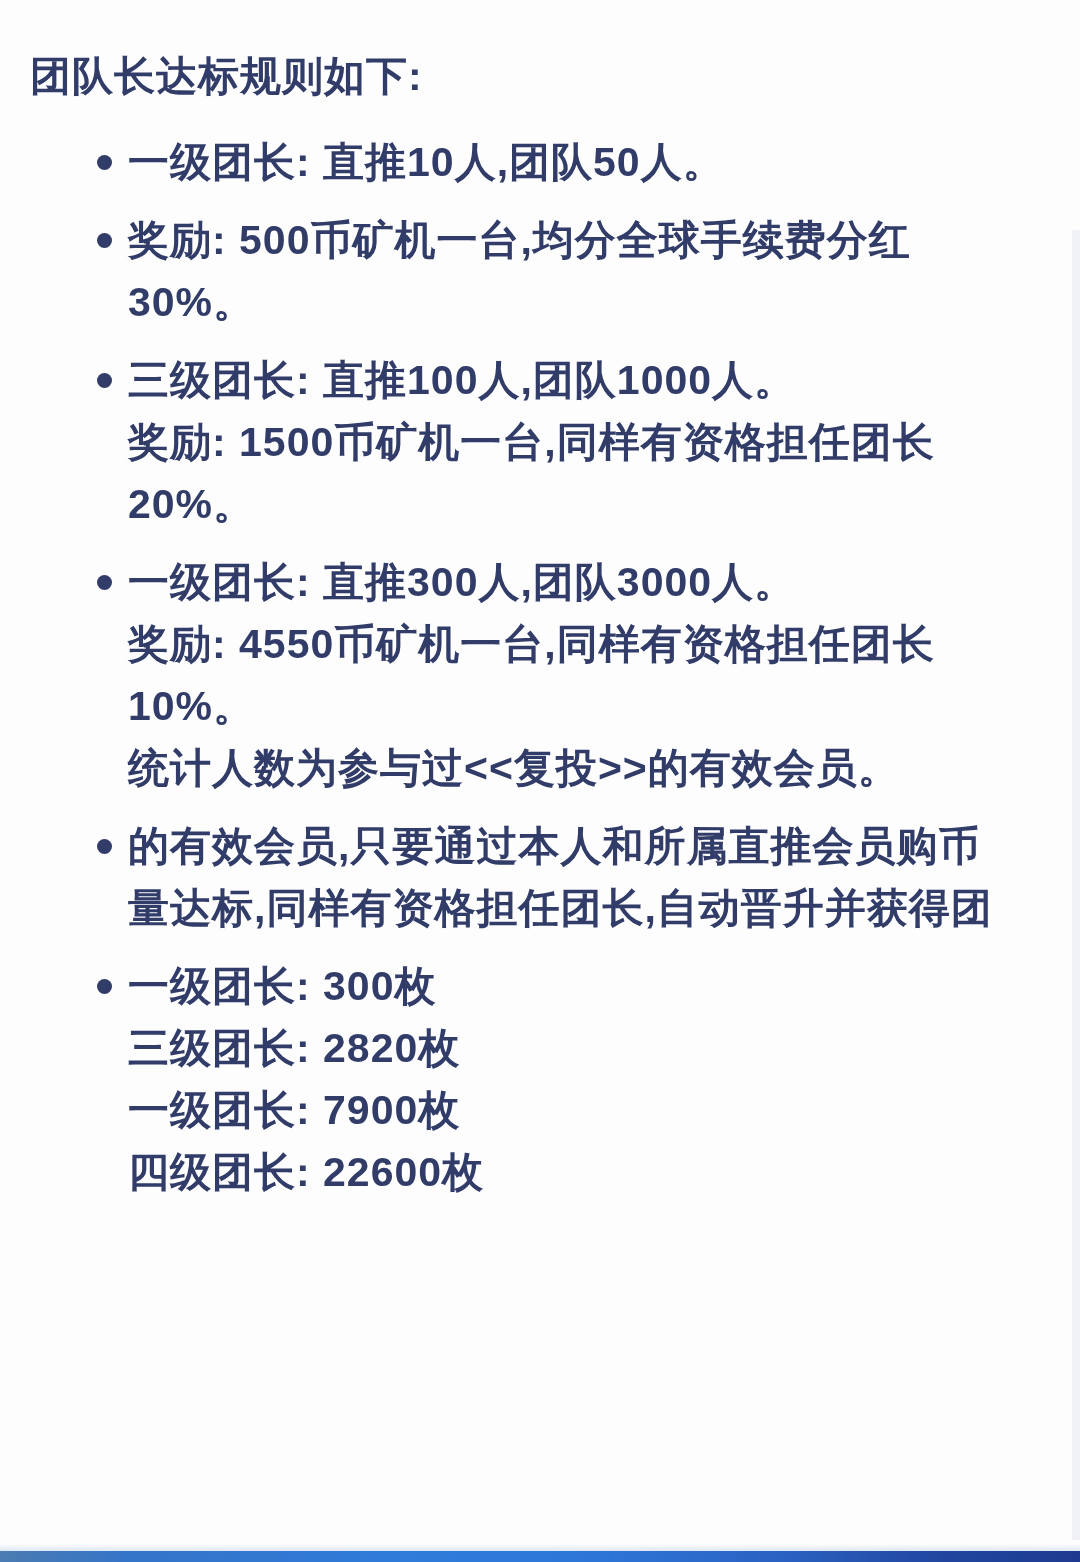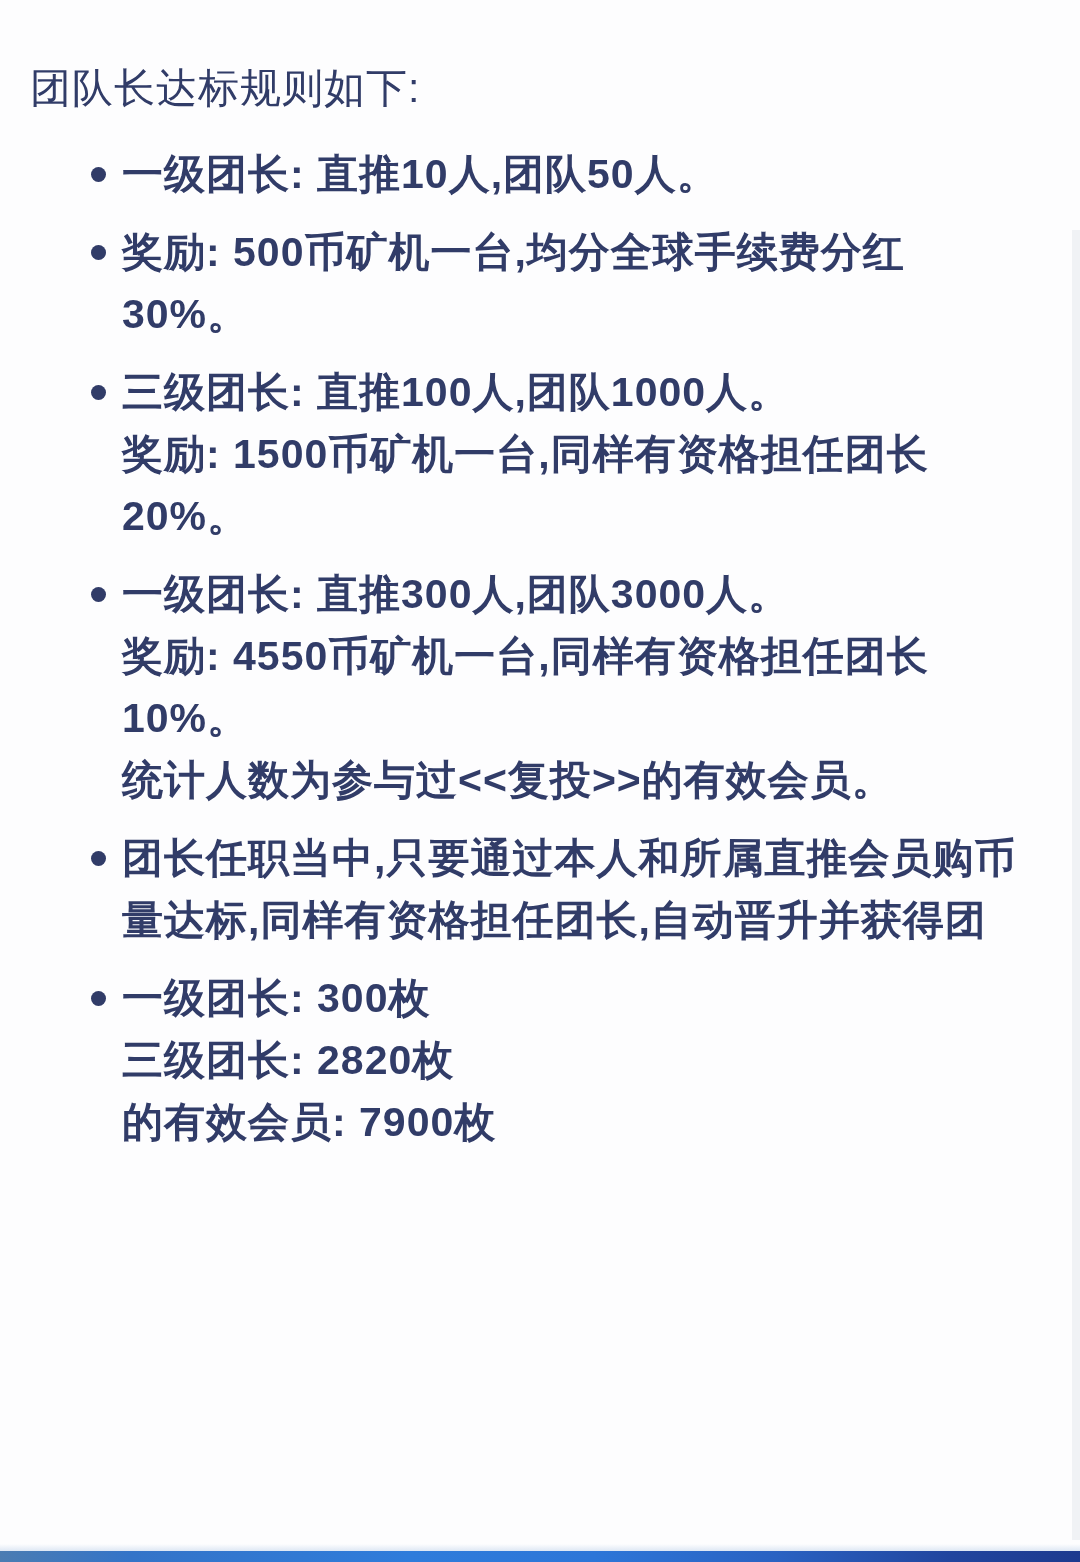--- a/index.html
+++ b/index.html
@@ -8,27 +8,27 @@
     height: 1562px;
     position: relative;
     overflow: hidden;
     background: #fdfdfe;
     color: #313c68;
     font-family: "Liberation Sans", "DejaVu Sans", sans-serif;
     font-weight: 600;
   }
   .page { padding: 52px 36px 0 30px; }
   .title {
-    margin: 12px 0 30px 0;
+    margin: 0 0 30px 0;
     font-size: 41px;
-    font-weight: 400;
+    font-weight: 700;
     line-height: 1.2;
     letter-spacing: 1px;
   }
-  ul.rules { list-style: none; margin: 4px; padding: 0; }
+  ul.rules { list-style: none; margin: 10px; padding: 0; }
   li.rule { display: flex; align-items: flex-start; margin-bottom: 16px; }
   .dot {
     flex: 0 0 15px;
     width: 15px; height: 15px;
     border-radius: 50%;
     background: #313c68;
     margin: 24px 16px 0 57px;
   }
   .lines { flex: 1; min-width: 0; }
   .line {
@@ -97,31 +97,32 @@
         <div class="line">一级团长: 直推300人,团队3000人。</div>
         <div class="line">奖励: 4550币矿机一台,同样有资格担任团长</div>
         <div class="line">10%。</div>
         <div class="line">统计人数为参与过&lt;&lt;复投&gt;&gt;的有效会员。</div>
       </div>
     </li>
 
     <li class="rule">
       <span class="dot"></span>
       <div class="lines">
-        <div class="line">团长任职当中,只要通过本人和所属直推会员购币</div>
+        <div class="line">的有效会员,只要通过本人和所属直推会员购币</div>
         <div class="line">量达标,同样有资格担任团长,自动晋升并获得团</div>
       </div>
     </li>
 
     <li class="rule">
       <span class="dot"></span>
       <div class="lines">
         <div class="line">一级团长: 300枚</div>
         <div class="line">三级团长: 2820枚</div>
-        <div class="line">的有效会员: 7900枚</div>
+        <div class="line">一级团长: 7900枚</div>
+        <div class="line">四级团长: 22600枚</div>
       </div>
     </li>
 
   </ul>
 </div>
 
 <div class="right-strip"></div>
 <div class="bottom-bar"></div>
 
 </body></html>

